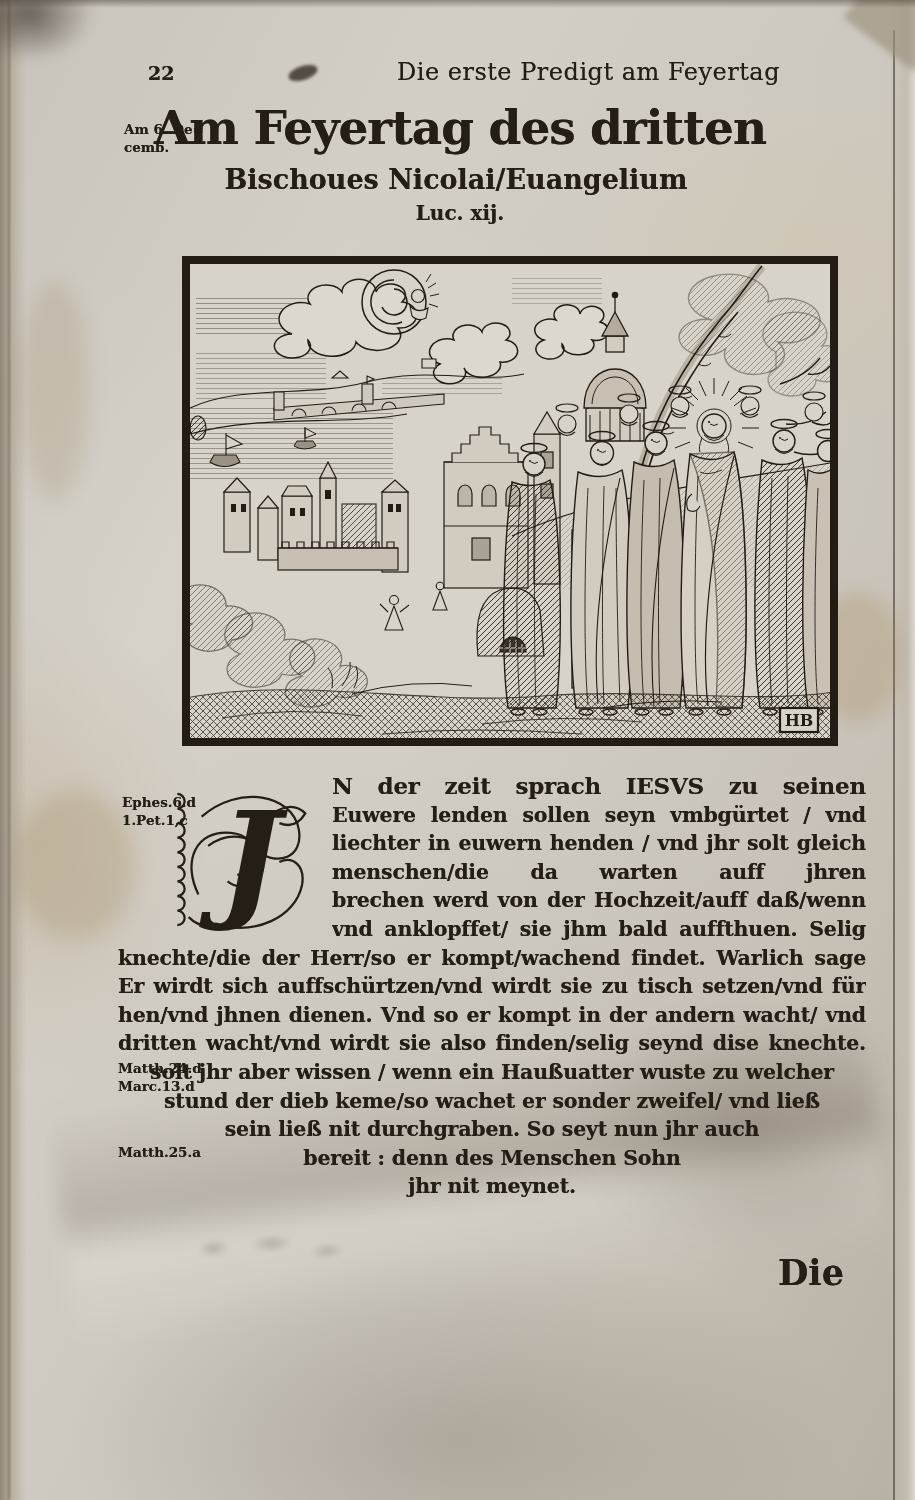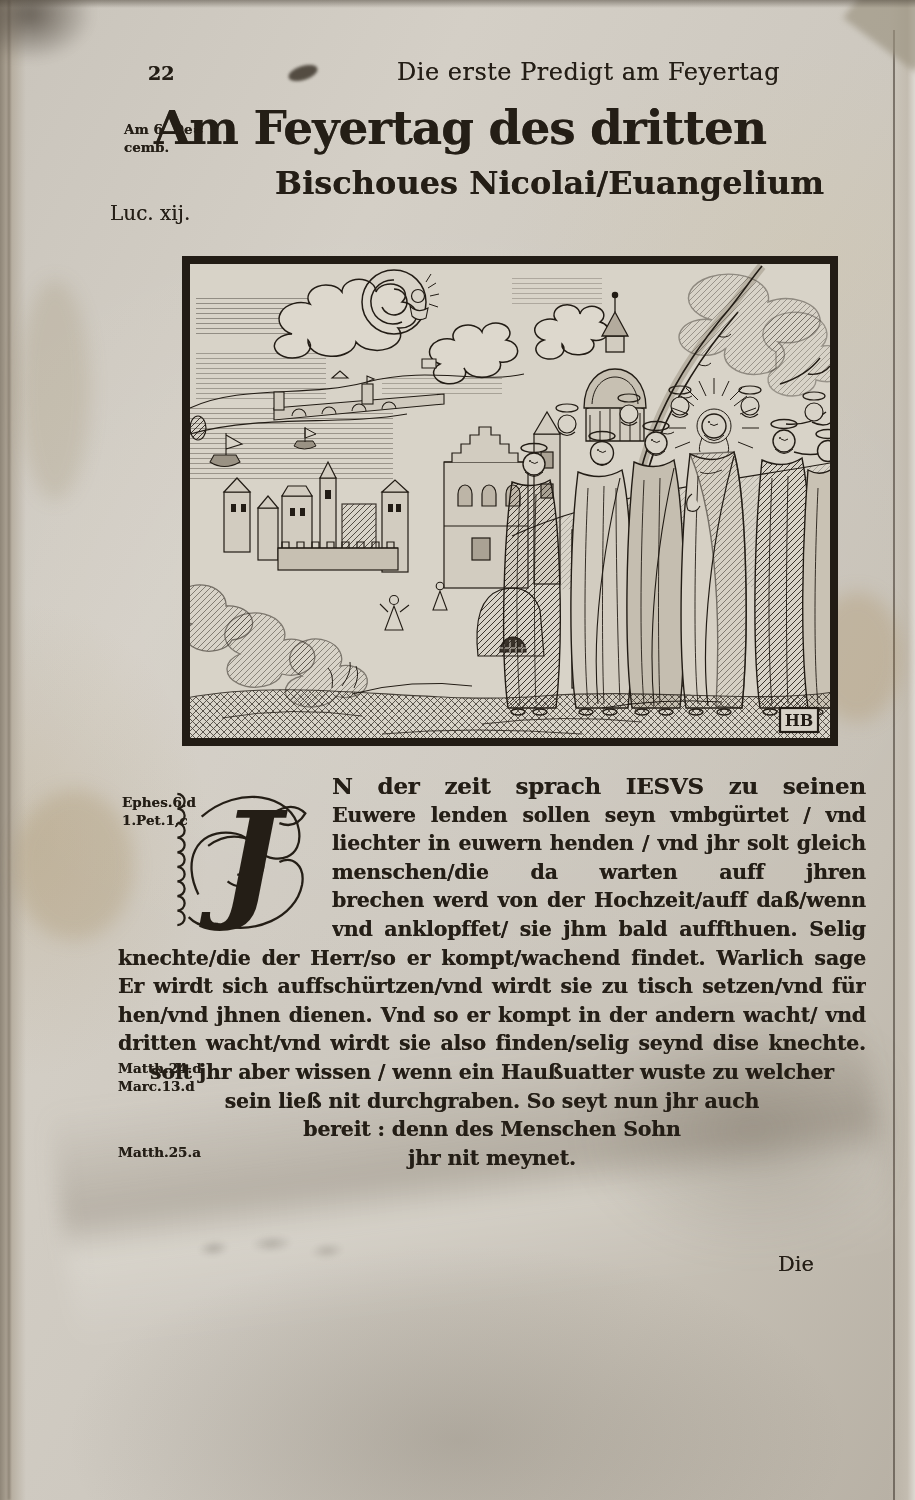--- a/index.html
+++ b/index.html
@@ -36,28 +36,28 @@
       radial-gradient(ellipse 22px 12px at 18% 55%, rgba(70,64,55,.55), transparent 70%),
       radial-gradient(ellipse 30px 13px at 48% 45%, rgba(70,64,55,.5), transparent 70%),
       radial-gradient(ellipse 24px 12px at 78% 60%, rgba(70,64,55,.45), transparent 70%);
      transform:skewX(-12deg);}
   .smudge-title{left:288px;top:66px;width:30px;height:14px;border-radius:50%;
      background:#352d23;opacity:.8;filter:blur(1.5px);transform:rotate(-18deg);}
   
   .pagenum{left:148px;top:62px;font-size:19px;font-weight:700;}
   .runtitle{left:140px;top:58px;width:640px;text-align:right;font-size:24px;font-weight:400;letter-spacing:.5px;}
   .maintitle{left:60px;top:100px;width:800px;text-align:center;font-size:47px;font-weight:700;letter-spacing:-1px;}
-  .subtitle{left:124px;top:164px;width:700px;text-align:right;font-size:32px;font-weight:700;}
-  .luke{left:110px;top:201px;width:700px;font-size:20px;font-weight:400;}
+  .subtitle{left:106px;top:164px;width:700px;text-align:center;font-size:27px;font-weight:700;}
+  .luke{left:110px;top:201px;width:700px;text-align:center;font-size:20px;font-weight:700;}
   .mnote{font-size:13.5px;font-weight:700;line-height:1.3;margin-left:40px;}
   .mn-date{left:84px;top:121px;width:80px;}
   .mn-r1{left:82px;top:794px;width:90px;}
   .mn-r2{left:78px;top:1060px;width:96px;}
   .mn-r3{left:78px;top:1144px;width:96px;}
-  .catchword{left:778px;top:1252px;font-size:21px;font-weight:400;}
+  .catchword{left:778px;top:1252px;font-size:35px;font-weight:700;}
   .bodytext{left:118px;top:772px;width:748px;font-size:20.5px;font-weight:700;line-height:28.6px;letter-spacing:-.2px;}
   .bl{white-space:nowrap;}
   .bl.just{text-align:justify;text-align-last:justify;white-space:normal;height:28.6px;overflow:hidden;}
   .bl.ind{margin-left:214px;}
   .bl.first{font-size:23px;}
   .bl.ctr{text-align:right;text-align-last:center;}
   .dropcap{left:166px;top:776px;width:162px;height:172px;}
   
   .woodcut{left:182px;top:256px;width:656px;height:490px;}
   svg text{font-family:"DejaVu Serif","Liberation Serif",serif;}
@@ -422,19 +422,20 @@
     <div class="bl ind just">Euwere lenden sollen seyn vmbgürtet / vnd brennende</div>
     <div class="bl ind just">liechter in euwern henden / vnd jhr solt gleich seyn den</div>
     <div class="bl ind just">menschen/die da warten auff jhren Herren/weñ er auff=</div>
     <div class="bl ind just">brechen werd von der Hochzeit/auff daß/wenn er kompt</div>
     <div class="bl ind just">vnd anklopffet/ sie jhm bald auffthuen. Selig seynd die</div>
     <div class="bl just">knechte/die der Herr/so er kompt/wachend findet. Warlich sage ich euch/</div>
     <div class="bl just">Er wirdt sich auffschürtzen/vnd wirdt sie zu tisch setzen/vnd für jhnen ge=</div>
     <div class="bl just">hen/vnd jhnen dienen. Vnd so er kompt in der andern wacht/ vnd in der</div>
     <div class="bl just">dritten wacht/vnd wirdt sie also finden/selig seynd dise knechte. Das</div>
     <div class="bl ctr">solt jhr aber wissen / wenn ein Haußuatter wuste zu welcher</div>
+    <div class="bl ctr">stund der dieb keme/so wachet er sonder zweifel/ vnd ließ</div>
     <div class="bl ctr">sein ließ nit durchgraben. So seyt nun jhr auch</div>
     <div class="bl ctr">bereit : denn des Menschen Sohn</div>
     <div class="bl ctr">jhr nit meynet.</div>
   </div>
 
   <div class="abs catchword ink">Die</div>
 </div>
 
 </body></html>

